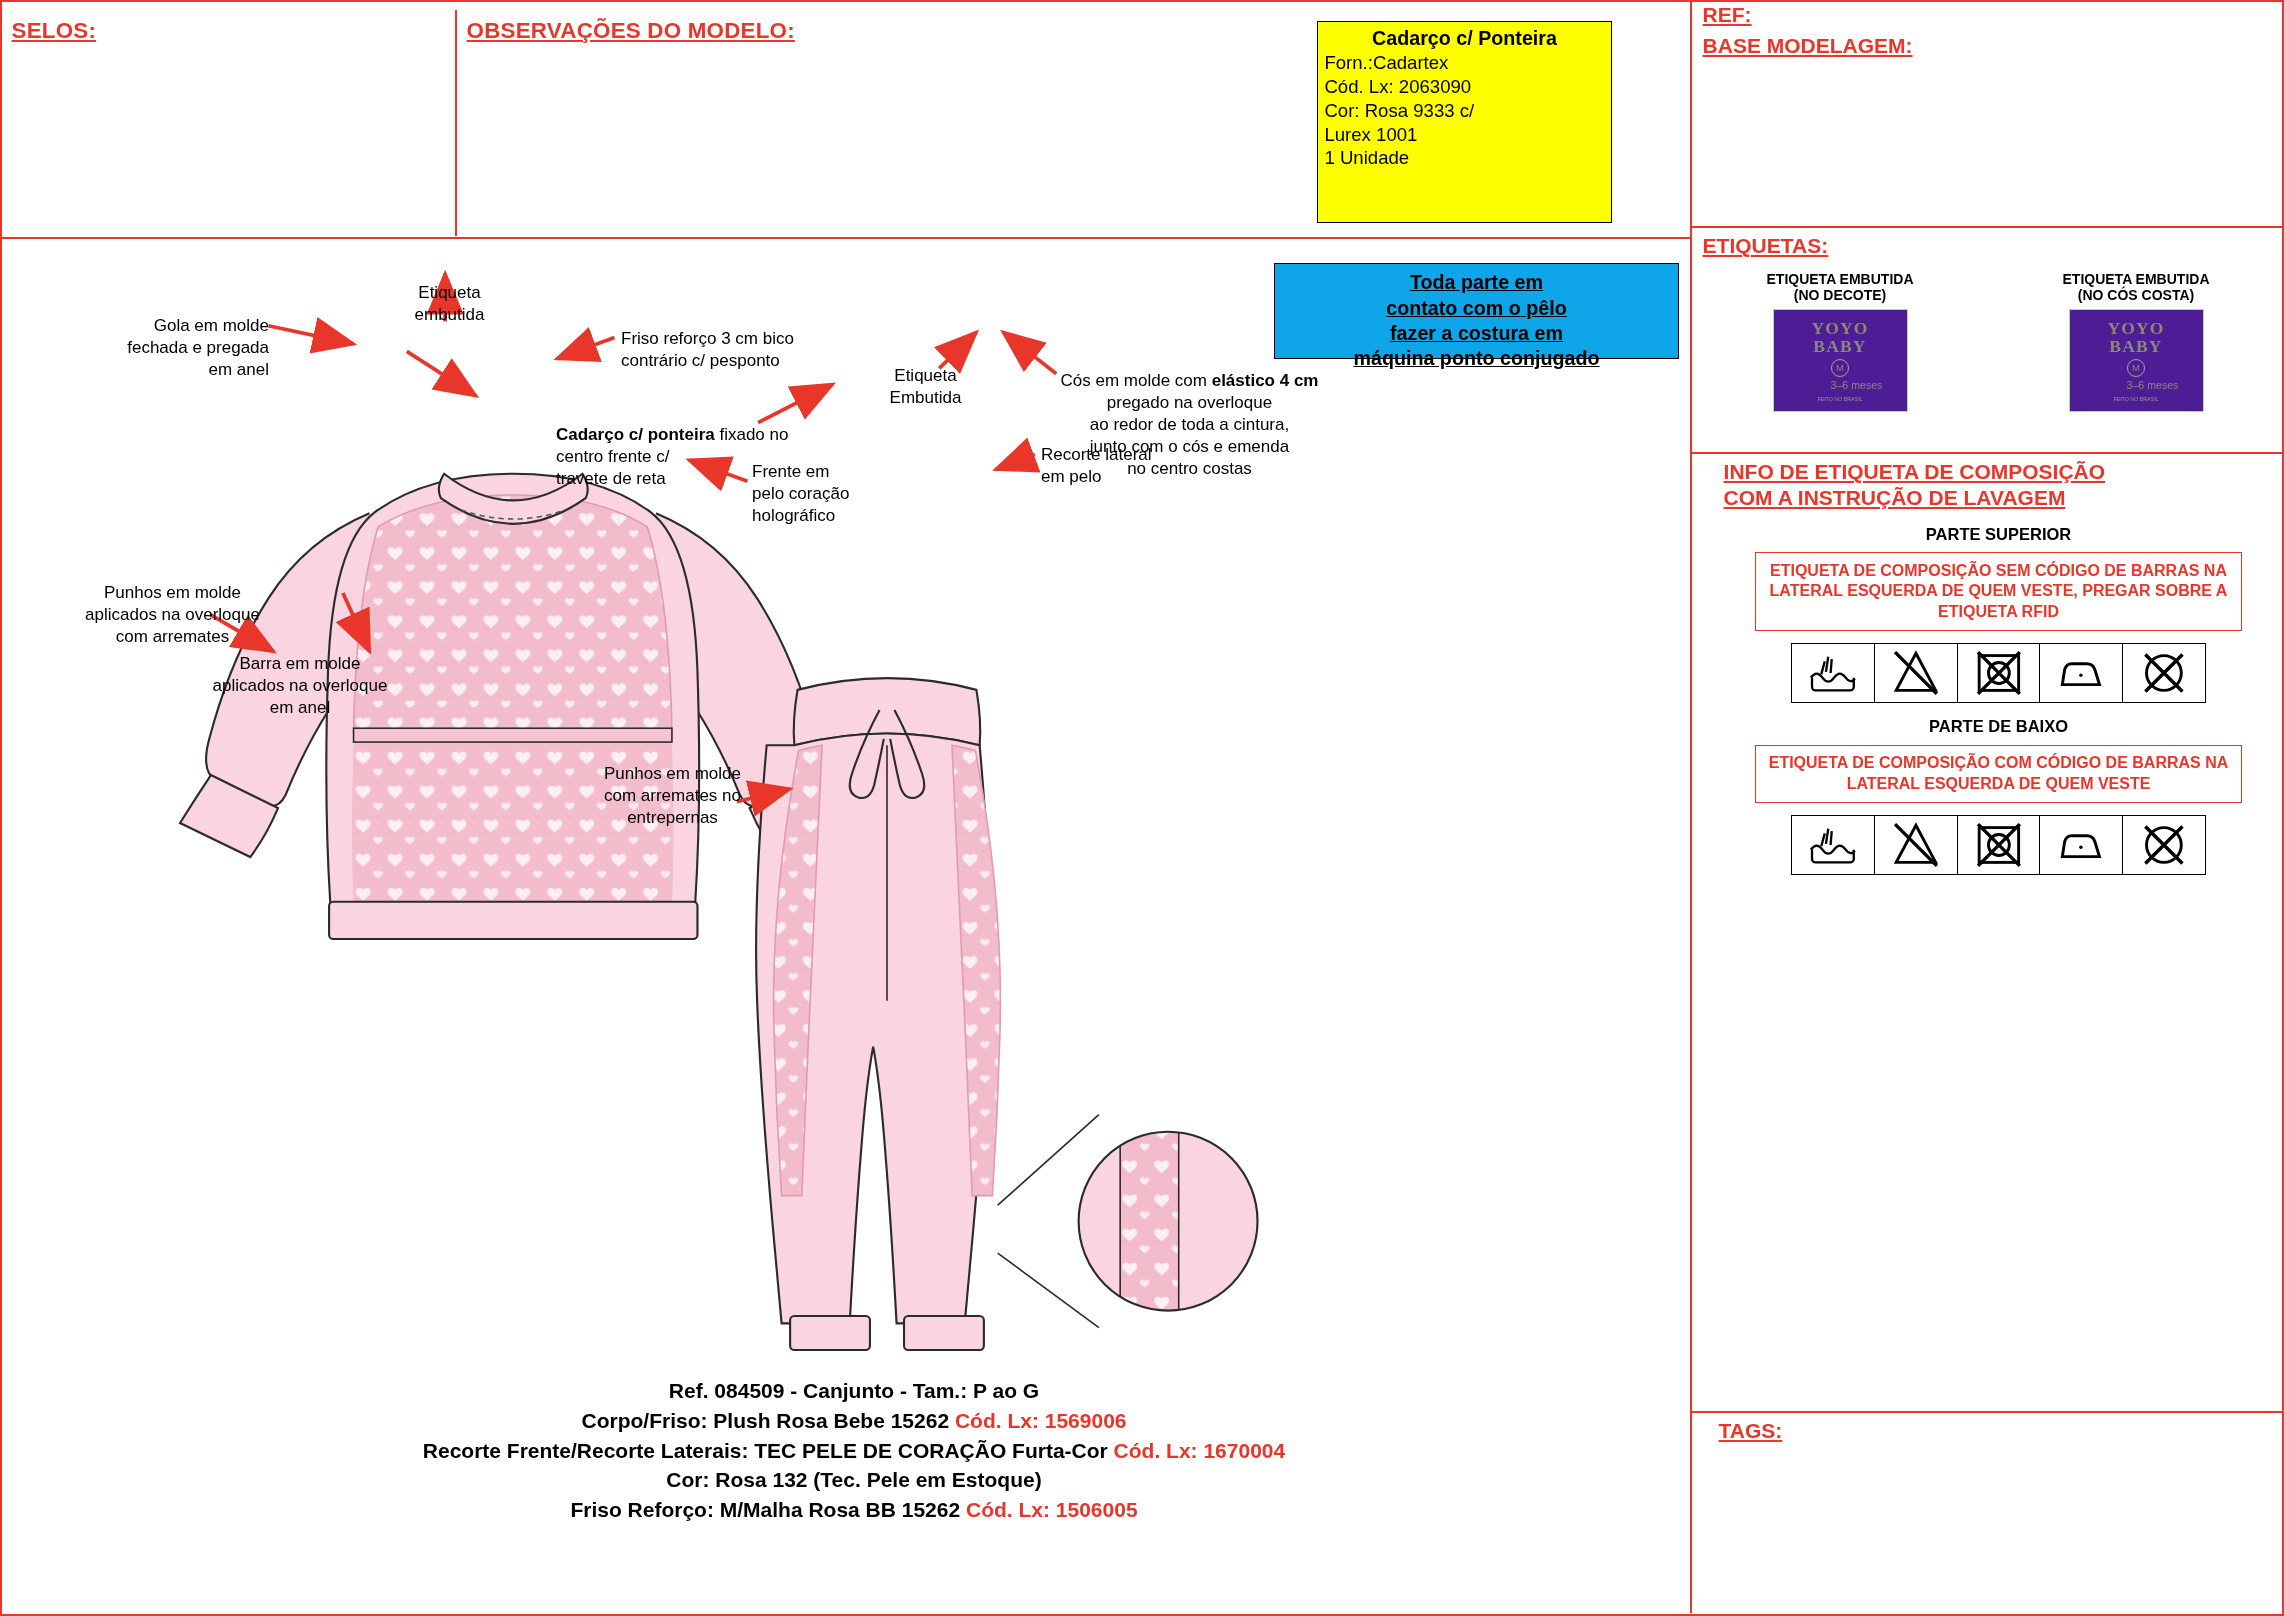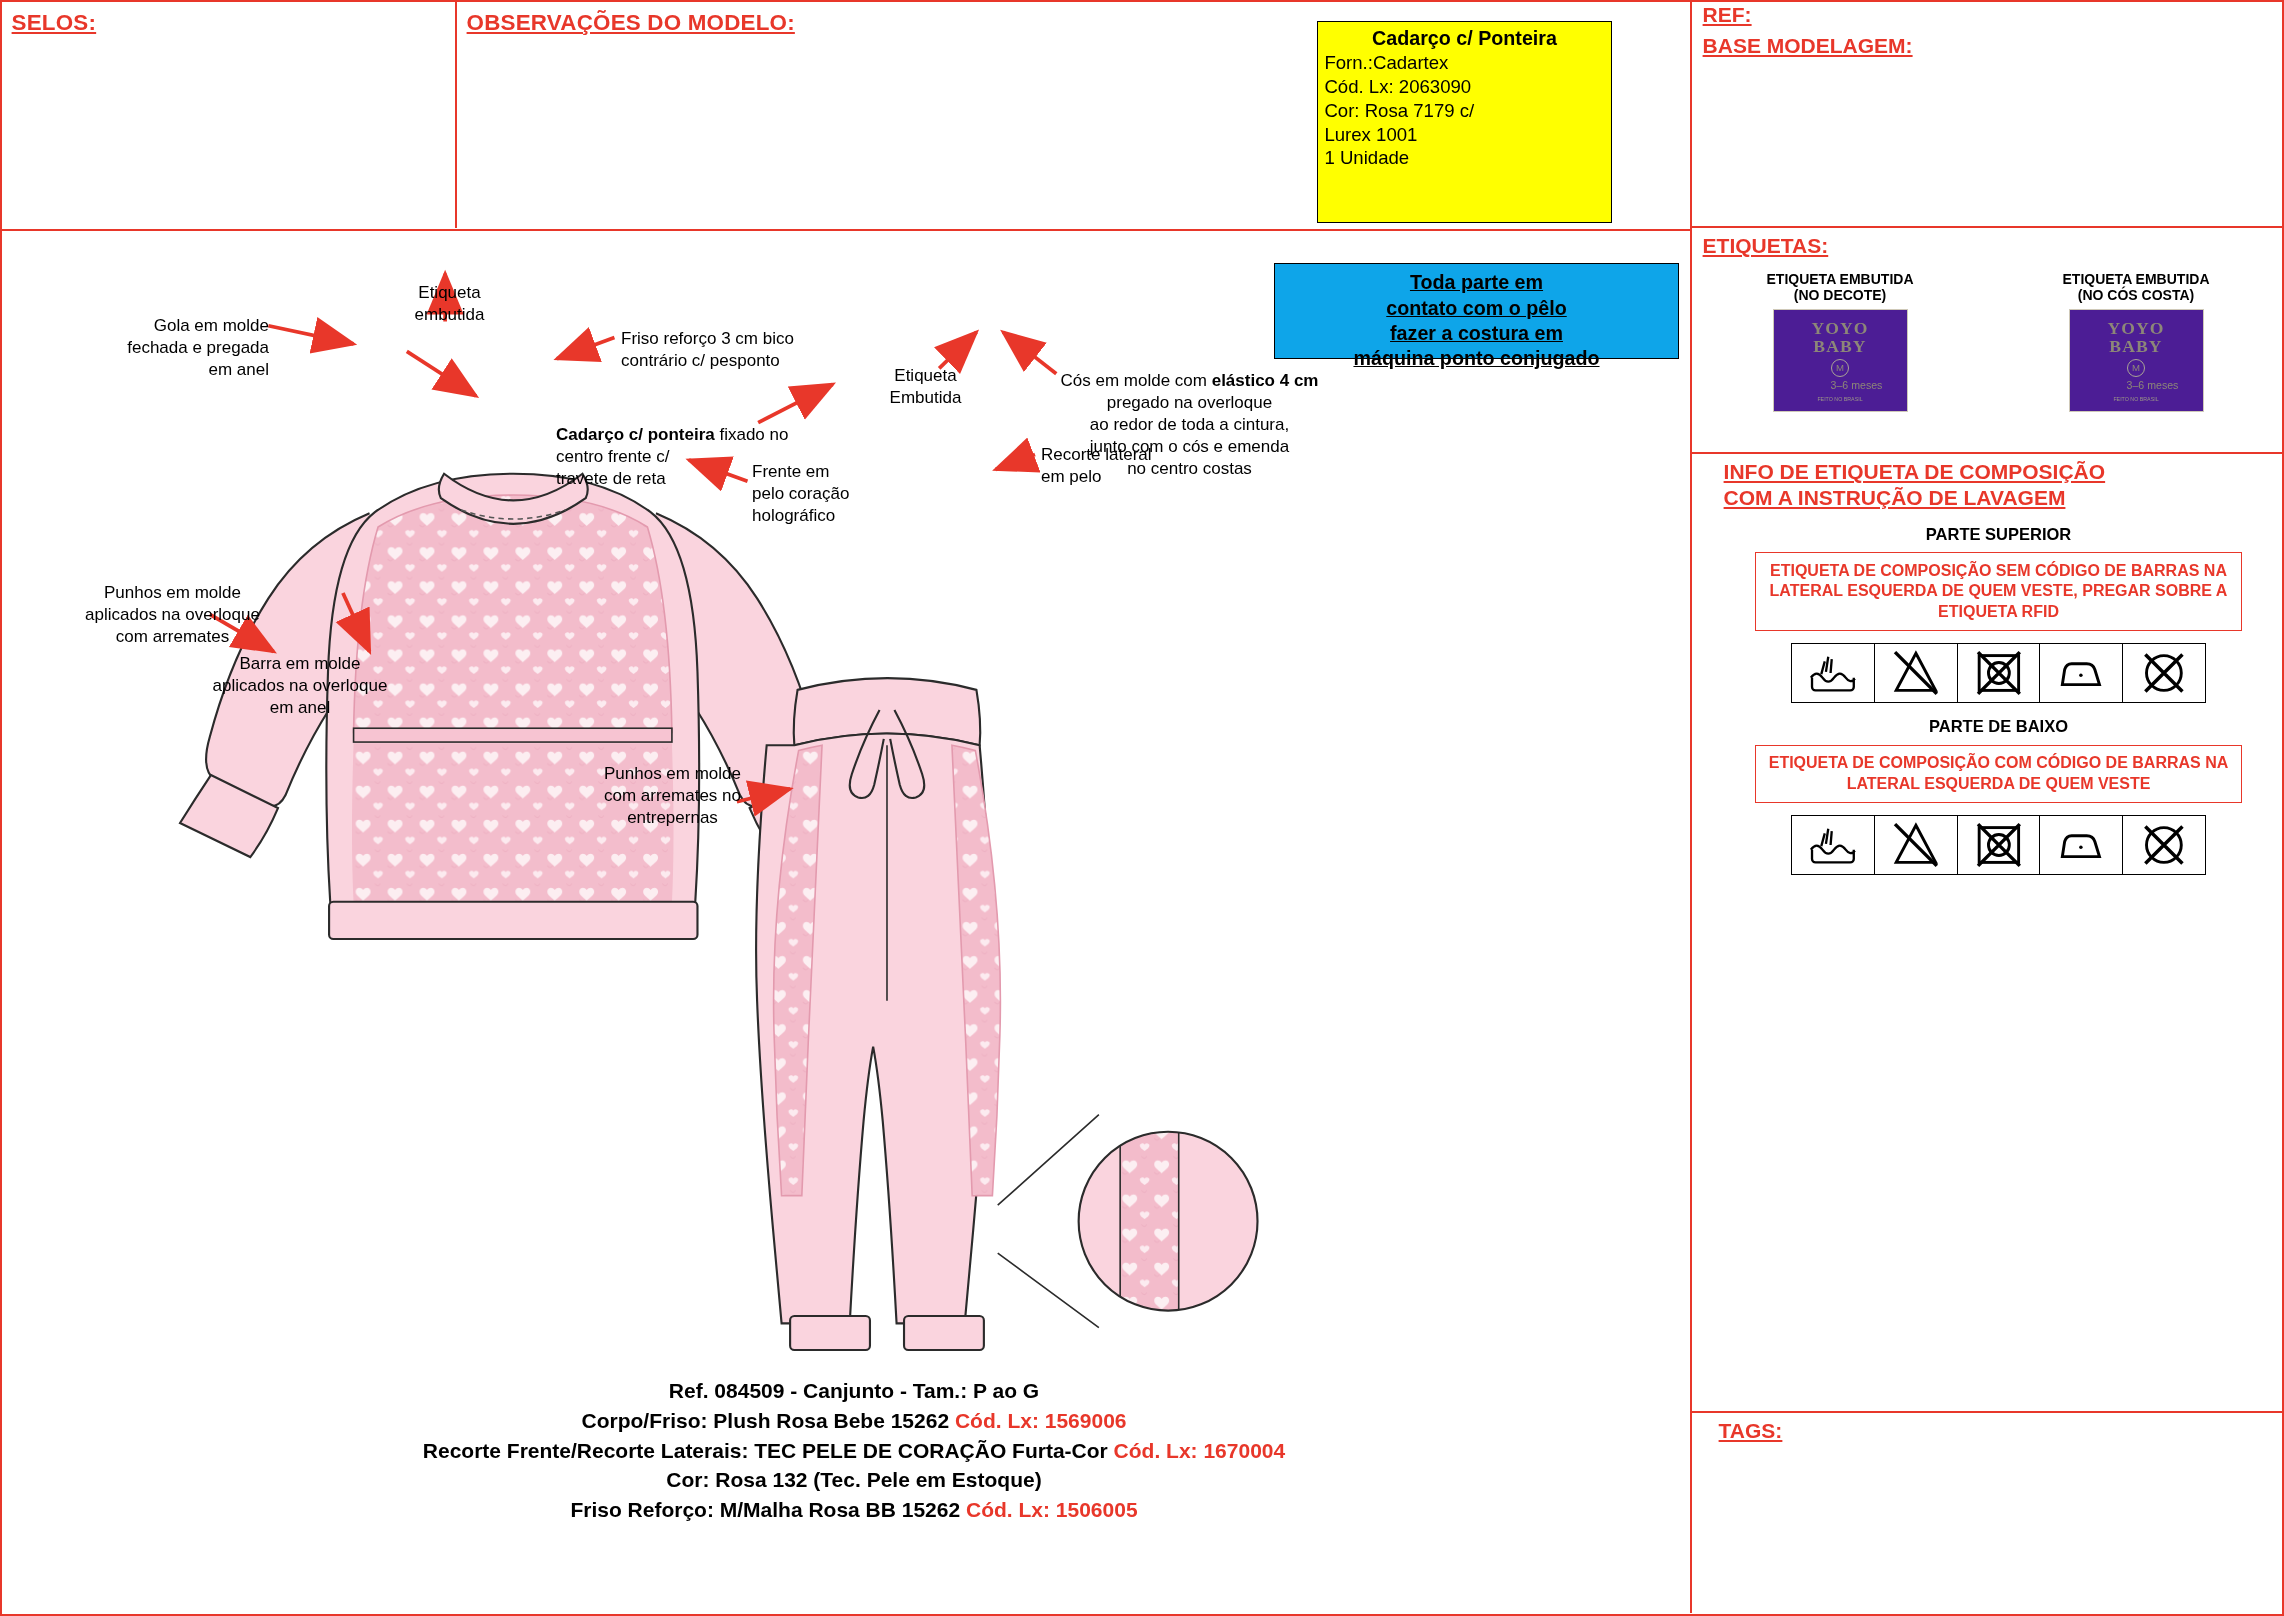--- a/index.html
+++ b/index.html
@@ -10,21 +10,21 @@
     color:#000;
     overflow:hidden;
   }
   .sheet{position:relative;width:2284px;height:1616px;box-sizing:border-box;border:2.7px solid #e8372a;}
 
   
   .red{color:#e8372a;}
   .b{font-weight:bold;}
 
   
-  .top-band{position:absolute;left:0;top:0;width:1688px;height:229px;box-sizing:border-box;border-bottom:2.7px solid #e8372a;}
+  .top-band{position:absolute;left:0;top:8px;width:1688px;height:229px;box-sizing:border-box;border-bottom:2.7px solid #e8372a;}
   .cell-selos{position:absolute;left:0;top:0;width:455px;height:226px;box-sizing:border-box;border-right:2.7px solid #e8372a;}
   .cell-obs{position:absolute;left:455px;top:0;width:1233px;height:226px;box-sizing:border-box;}
   .hdr-label{font-size:22.4px;font-weight:bold;color:#e8372a;text-decoration:underline;padding:7.5px 0 0 9.6px;letter-spacing:0.2px;}
 
   
   .cadarco-box{
     position:absolute;left:1315px;top:18.6px;width:295px;height:202px;
     background:#ffff00;border:1.6px solid #000;box-sizing:border-box;
     font-size:18.6px;line-height:1.28;padding:4.3px 6.4px;
   }
@@ -95,21 +95,21 @@
     </div>
     <div class="cell-obs">
       <div class="hdr-label">OBSERVAÇÕES DO MODELO:</div>
     </div>
   </div>
 
   <div class="cadarco-box">
     <div class="t1">Cadarço c/ Ponteira</div>
     <div> Forn.:Cadartex</div>
     <div>Cód. Lx: 2063090</div>
-    <div>Cor: Rosa 7179 c/</div>
+    <div>Cor: Rosa 9333 c/</div>
     <div>Lurex 1001</div>
     <div>1 Unidade</div>
   </div>
 
   <div class="right-col">
 
     <div class="rc-sec rc-base">
       <div class="rc-title" style="padding-top:0">REF:</div>
       <div class="rc-title">BASE MODELAGEM:</div>
     </div>

